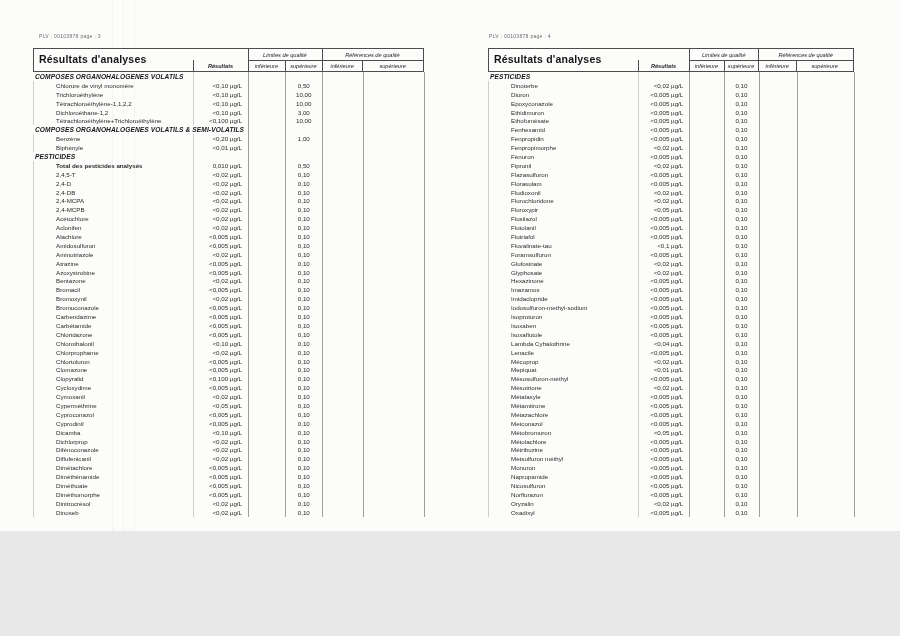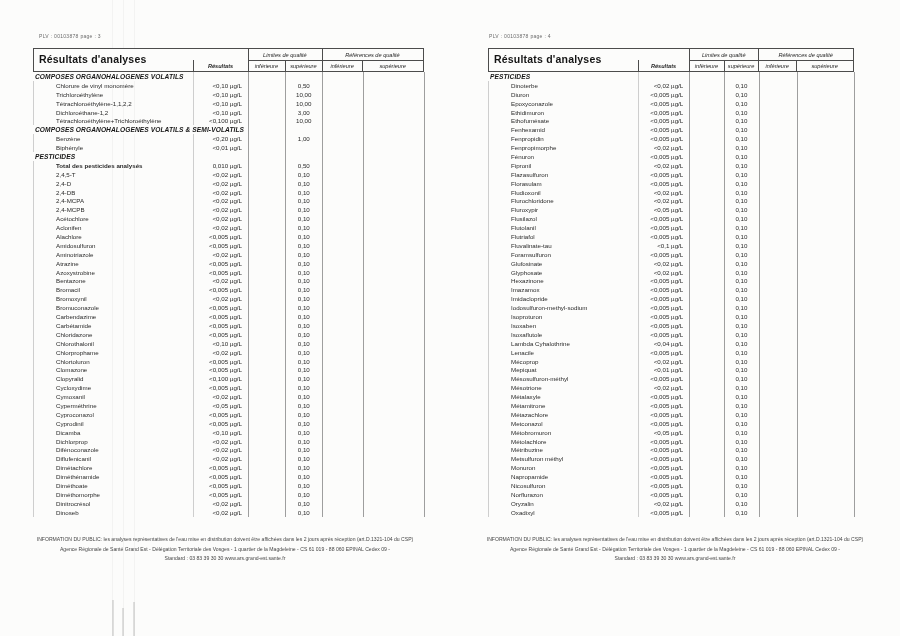--- a/index.html
+++ b/index.html
@@ -1,17 +1,17 @@
 <!DOCTYPE html>
 <html><head>
 <meta charset="utf-8">
 <style>
   html,body { margin:0; padding:0; background:#e8e8e8; }
   .screen {
-    position:relative; width:900px; height:636px; margin:0 auto;
+    position:relative; width:900px; height:531px; margin:0 auto;
     background:#fcfcfb; overflow:hidden;
     font-family:"Liberation Sans", sans-serif; color:#262626;
   }
   .page { position:absolute; top:0; width:450px; height:636px; }
   .page-left { left:0; } .page-right { left:450px; }
 
   .plv { position:absolute; top:33px; left:39px; font-size:5px; letter-spacing:.3px; color:#6b6b6b; white-space:nowrap; }
 
   .tbl { position:absolute; top:48px; }
   .tbl-l { left:33px; width:391px; }

